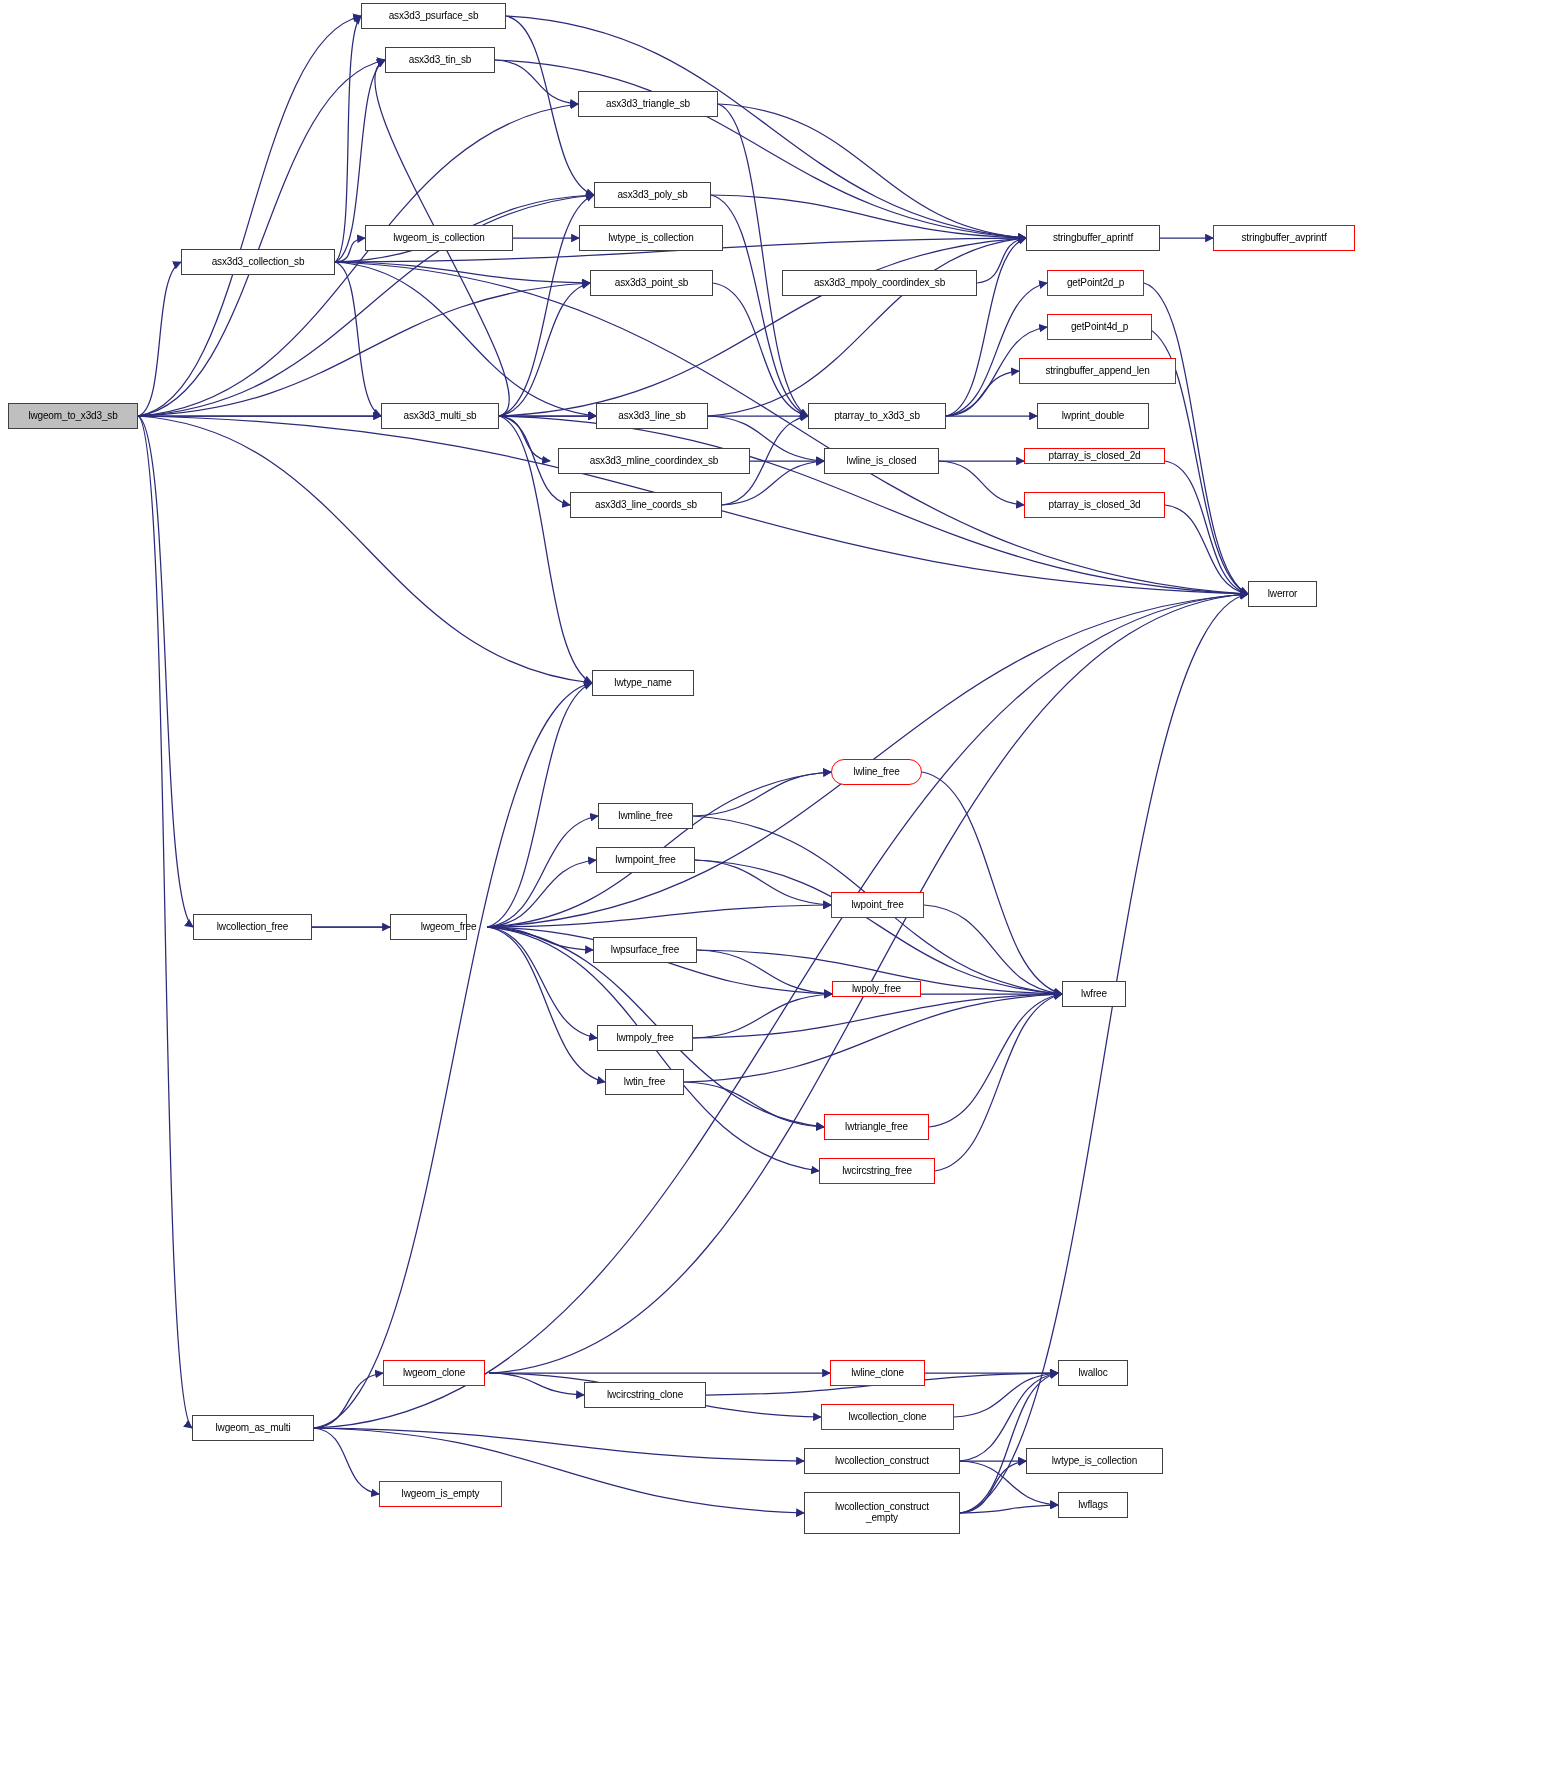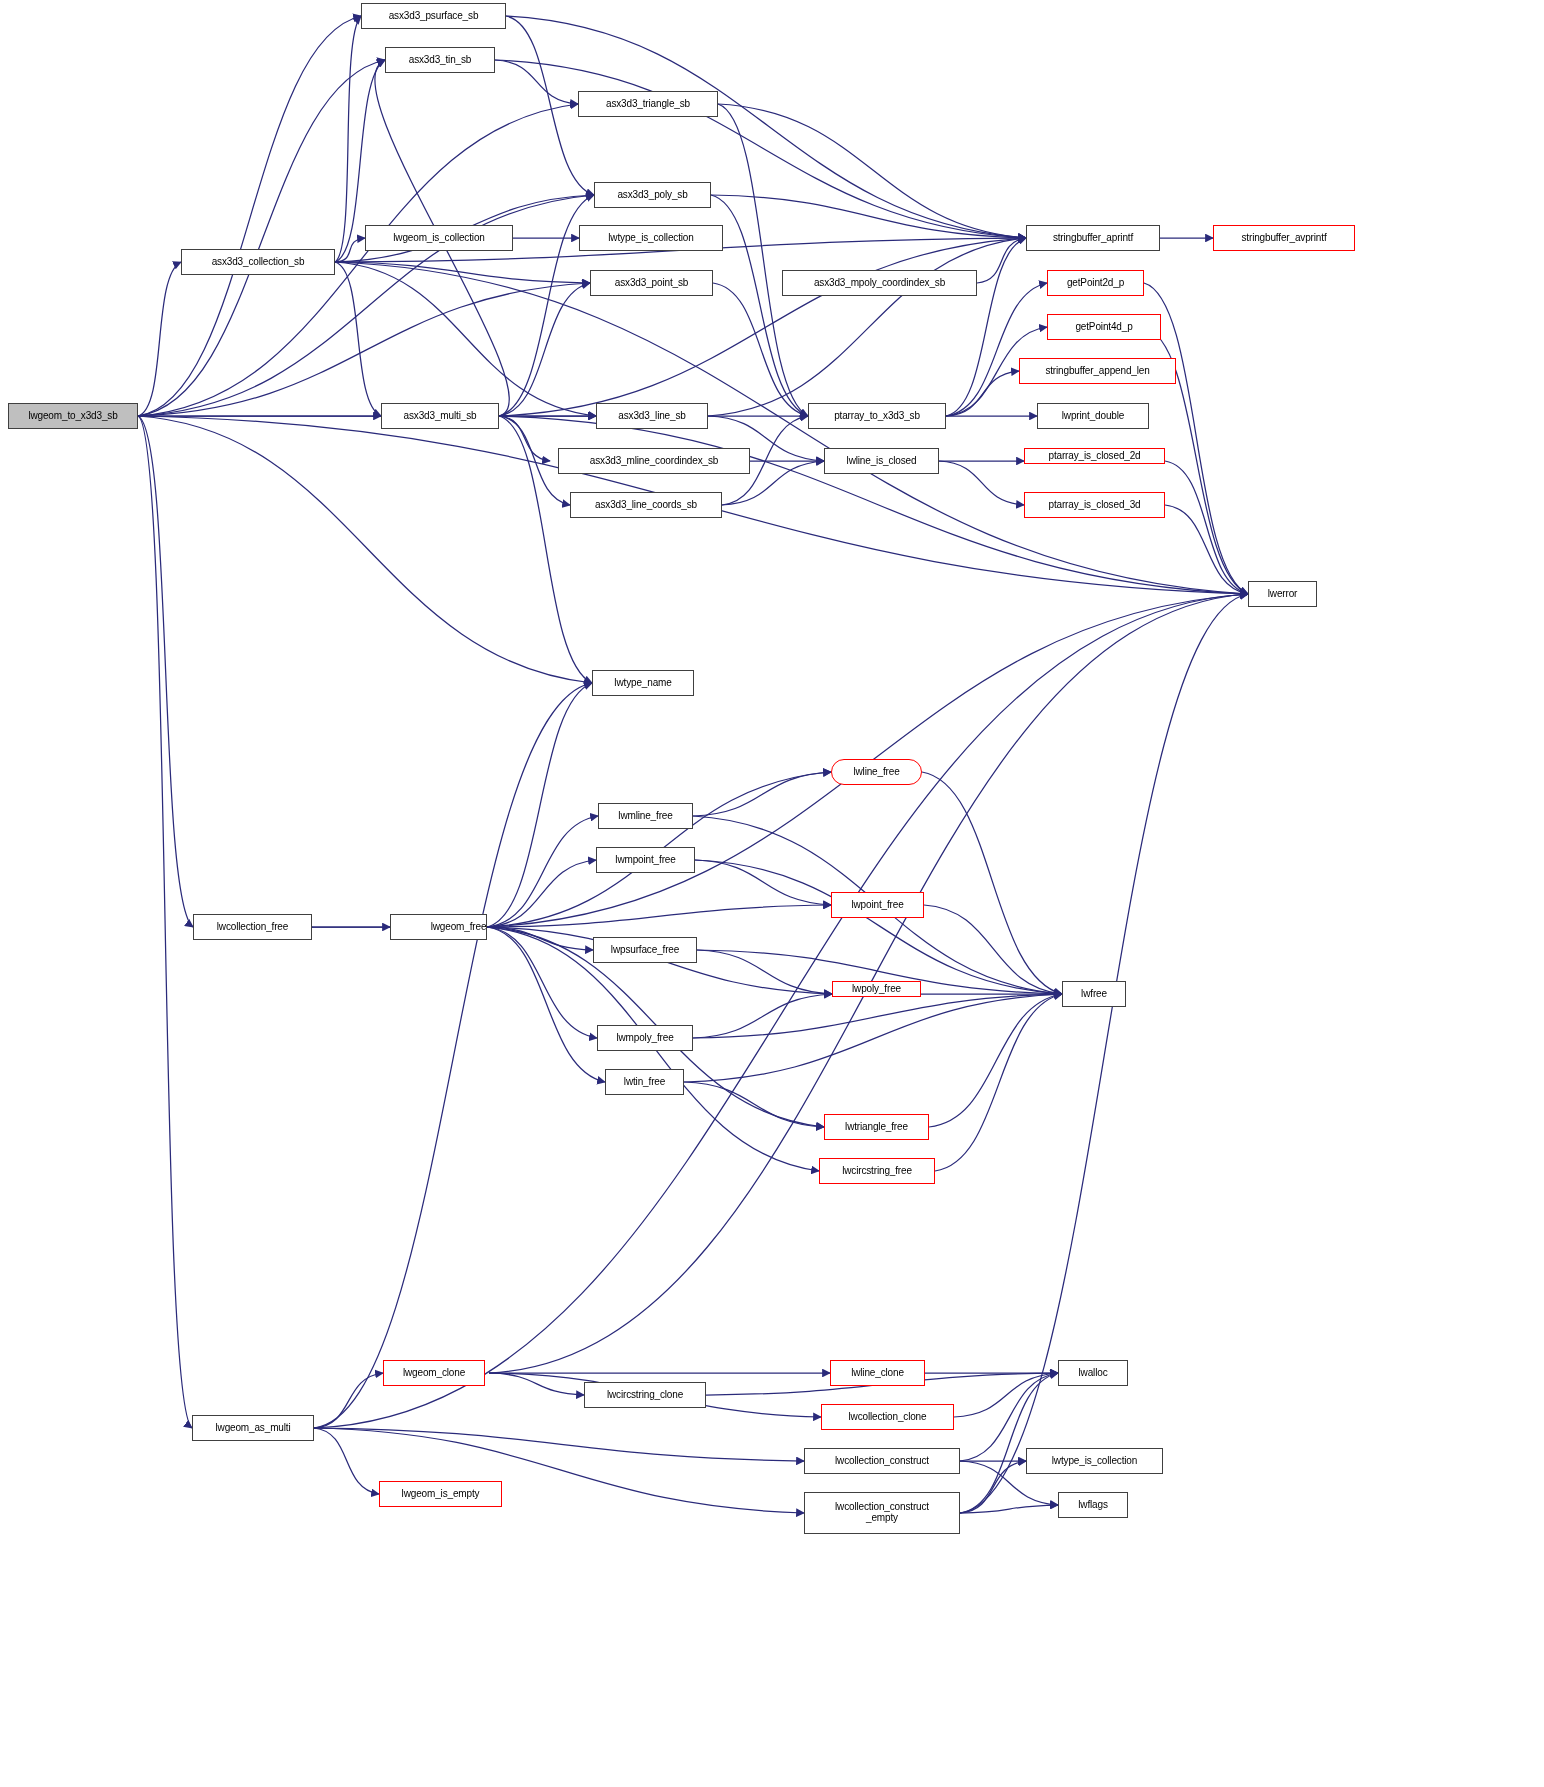--- a/index.html
+++ b/index.html
@@ -174,39 +174,39 @@
       <div class="node" style="left: 578px; top: 91px; width: 140px; height: 26px;">asx3d3_triangle_sb</div>
       <div class="node" style="left: 594px; top: 182px; width: 117px; height: 26px;">asx3d3_poly_sb</div>
       <div class="node" style="left: 181px; top: 249px; width: 154px; height: 26px;">asx3d3_collection_sb</div>
       <div class="node" style="left: 365px; top: 225px; width: 148px; height: 26px;">lwgeom_is_collection</div>
       <div class="node" style="left: 579px; top: 225px; width: 144px; height: 26px;">lwtype_is_collection</div>
       <div class="node" style="left: 590px; top: 270px; width: 123px; height: 26px;">asx3d3_point_sb</div>
       <div class="node" style="left: 782px; top: 270px; width: 195px; height: 26px;">asx3d3_mpoly_coordindex_sb</div>
       <div class="node" style="left: 1026px; top: 225px; width: 134px; height: 26px;">stringbuffer_aprintf</div>
       <div class="node red" style="left: 1213px; top: 225px; width: 142px; height: 26px;">stringbuffer_avprintf</div>
       <div class="node red" style="left: 1047px; top: 270px; width: 97px; height: 26px;">getPoint2d_p</div>
-      <div class="node red" style="left: 1047px; top: 314px; width: 114px; height: 26px;">getPoint4d_p</div>
+      <div class="node red" style="left: 1047px; top: 314px; width: 105px; height: 26px;">getPoint4d_p</div>
       <div class="node red" style="left: 1019px; top: 358px; width: 157px; height: 26px;">stringbuffer_append_len</div>
       <div class="node" style="left: 381px; top: 403px; width: 118px; height: 26px;">asx3d3_multi_sb</div>
       <div class="node" style="left: 596px; top: 403px; width: 112px; height: 26px;">asx3d3_line_sb</div>
       <div class="node" style="left: 808px; top: 403px; width: 138px; height: 26px;">ptarray_to_x3d3_sb</div>
       <div class="node" style="left: 1037px; top: 403px; width: 112px; height: 26px;">lwprint_double</div>
       <div class="node" style="left: 558px; top: 448px; width: 192px; height: 26px;">asx3d3_mline_coordindex_sb</div>
       <div class="node" style="left: 824px; top: 448px; width: 115px; height: 26px;">lwline_is_closed</div>
       <div class="node red" style="left: 1024px; top: 448px; width: 141px; height: 16px;">ptarray_is_closed_2d</div>
       <div class="node" style="left: 570px; top: 492px; width: 152px; height: 26px;">asx3d3_line_coords_sb</div>
       <div class="node red" style="left: 1024px; top: 492px; width: 141px; height: 26px;">ptarray_is_closed_3d</div>
       <div class="node" style="left: 1248px; top: 581px; width: 69px; height: 26px;">lwerror</div>
       <div class="node" style="left: 592px; top: 670px; width: 102px; height: 26px;">lwtype_name</div>
       <div class="node red" style="left: 831px; top: 759px; width: 91px; height: 26px; border-radius: 13px;">lwline_free</div>
       <div class="node" style="left: 598px; top: 803px; width: 95px; height: 26px;">lwmline_free</div>
       <div class="node" style="left: 596px; top: 847px; width: 99px; height: 26px;">lwmpoint_free</div>
       <div class="node red" style="left: 831px; top: 892px; width: 93px; height: 26px;">lwpoint_free</div>
       <div class="node" style="left: 193px; top: 914px; width: 119px; height: 26px;">lwcollection_free</div>
-      <div class="node" style="left: 390px; top: 914px; width: 97px; height: 26px; padding-left: 40px;">lwgeom_free</div>
+      <div class="node" style="left: 390px; top: 914px; width: 77px; height: 26px; padding-left: 40px;">lwgeom_free</div>
       <div class="node" style="left: 593px; top: 937px; width: 104px; height: 26px;">lwpsurface_free</div>
       <div class="node red" style="left: 832px; top: 981px; width: 89px; height: 16px;">lwpoly_free</div>
       <div class="node" style="left: 1062px; top: 981px; width: 64px; height: 26px;">lwfree</div>
       <div class="node" style="left: 597px; top: 1025px; width: 96px; height: 26px;">lwmpoly_free</div>
       <div class="node" style="left: 605px; top: 1069px; width: 79px; height: 26px;">lwtin_free</div>
       <div class="node red" style="left: 824px; top: 1114px; width: 105px; height: 26px;">lwtriangle_free</div>
       <div class="node red" style="left: 819px; top: 1158px; width: 116px; height: 26px;">lwcircstring_free</div>
       <div class="node red" style="left: 383px; top: 1360px; width: 102px; height: 26px;">lwgeom_clone</div>
       <div class="node red" style="left: 830px; top: 1360px; width: 95px; height: 26px;">lwline_clone</div>
       <div class="node" style="left: 1058px; top: 1360px; width: 70px; height: 26px;">lwalloc</div>

